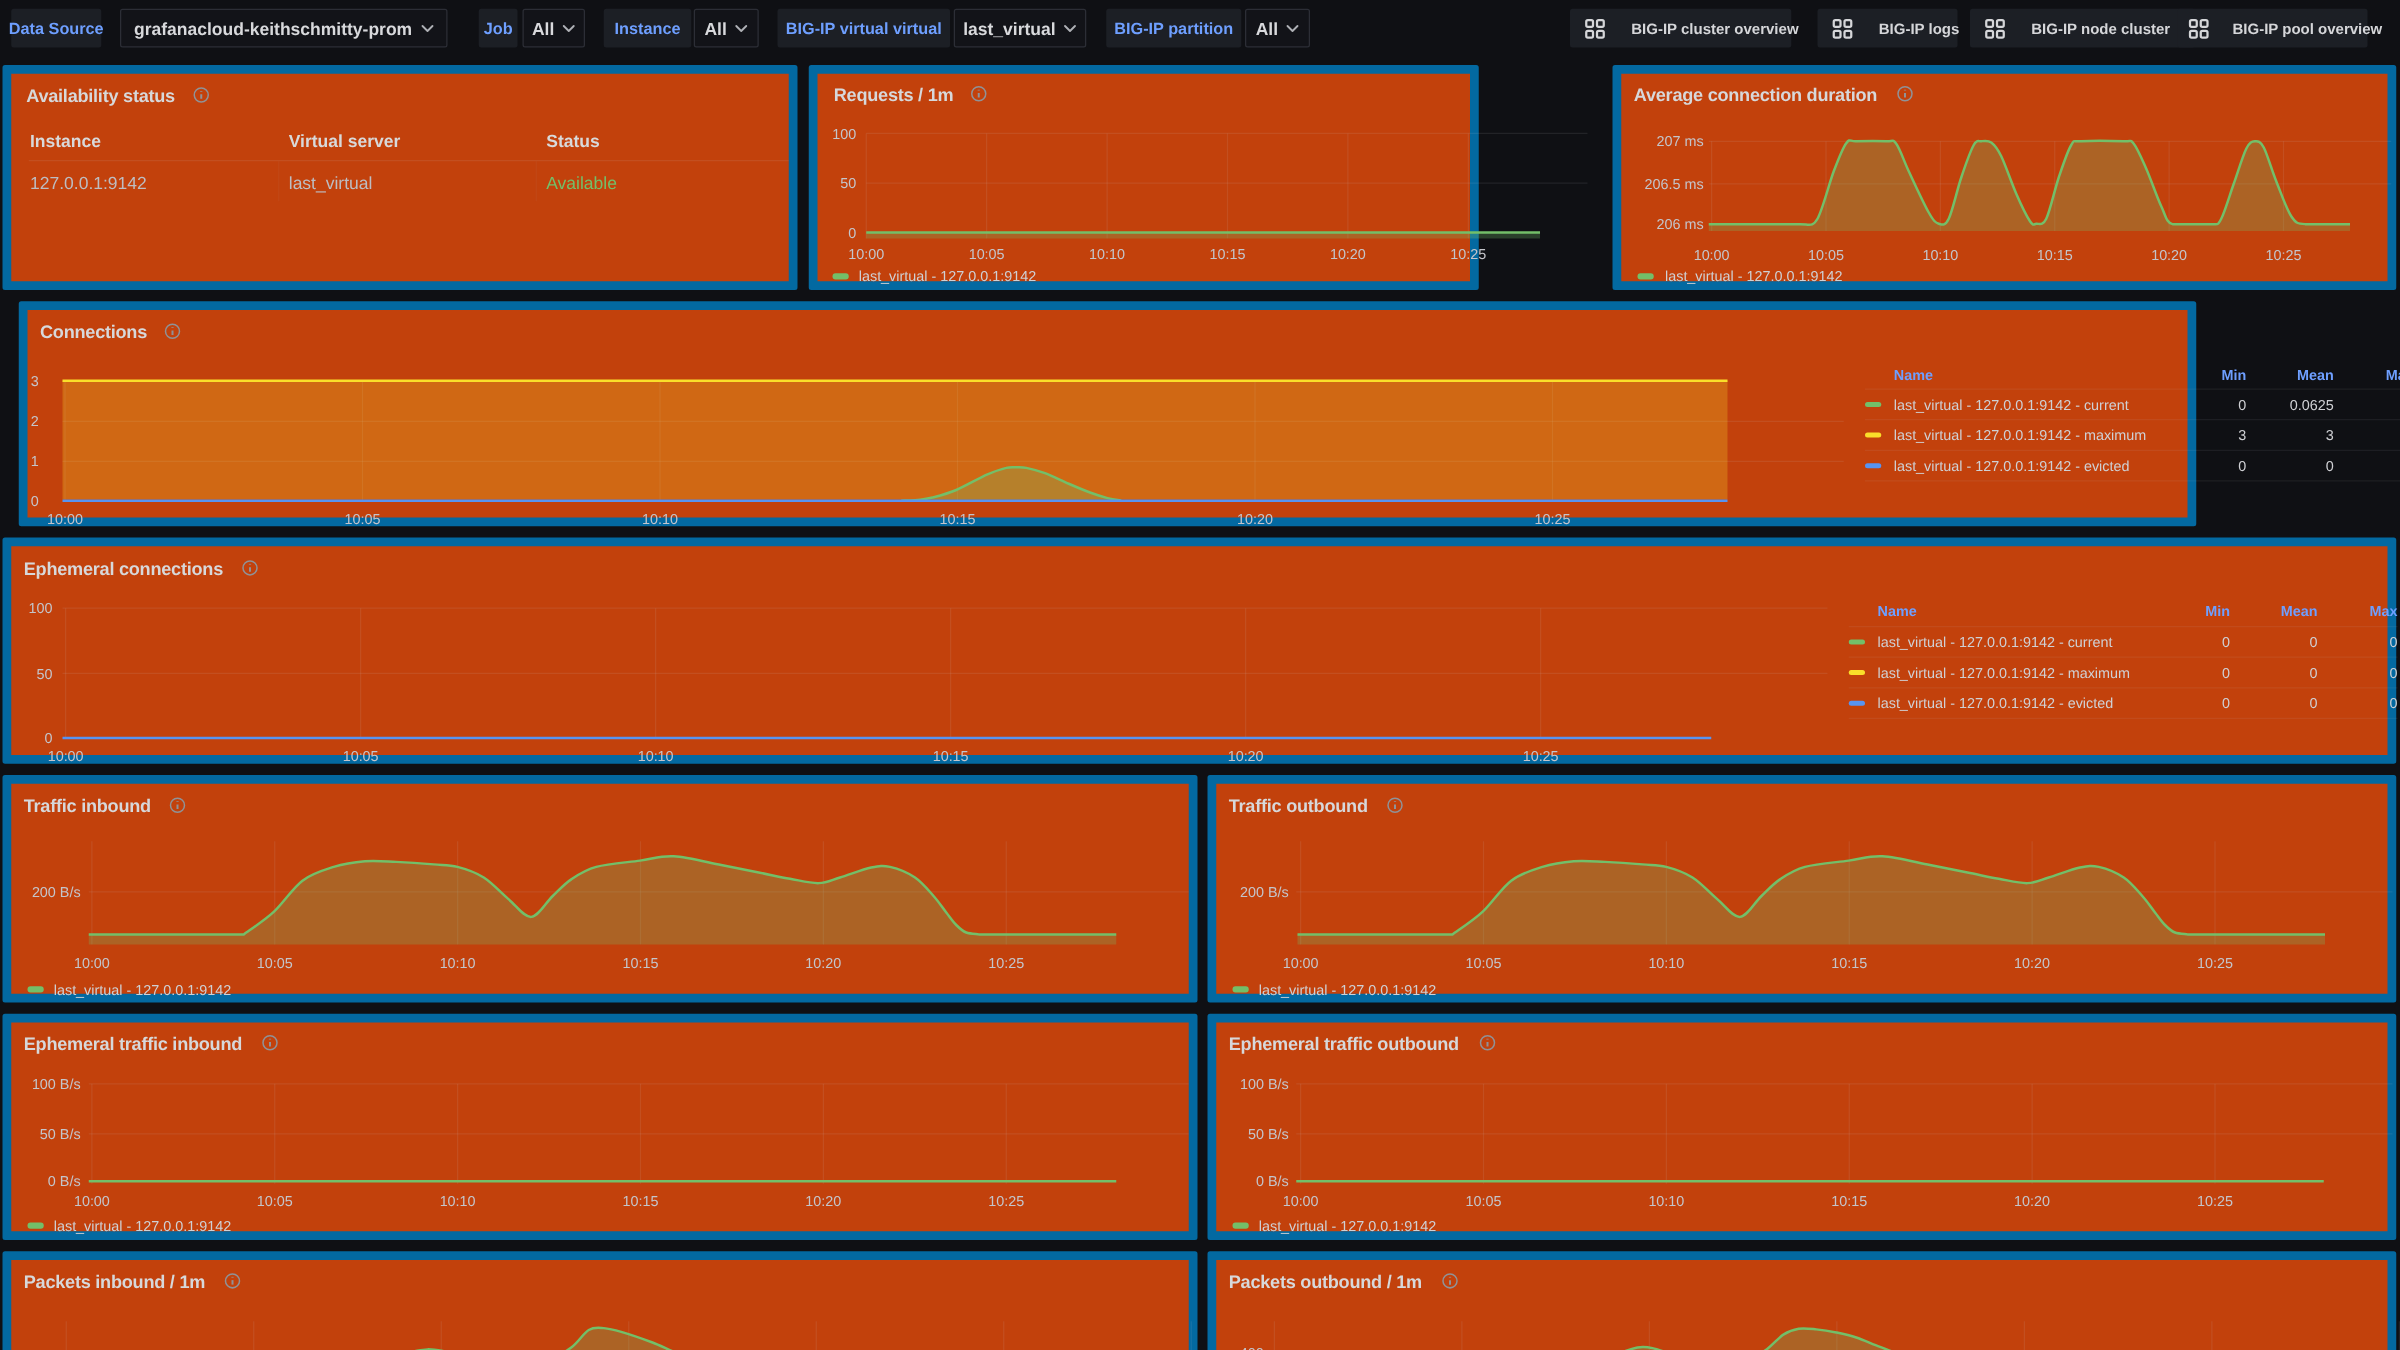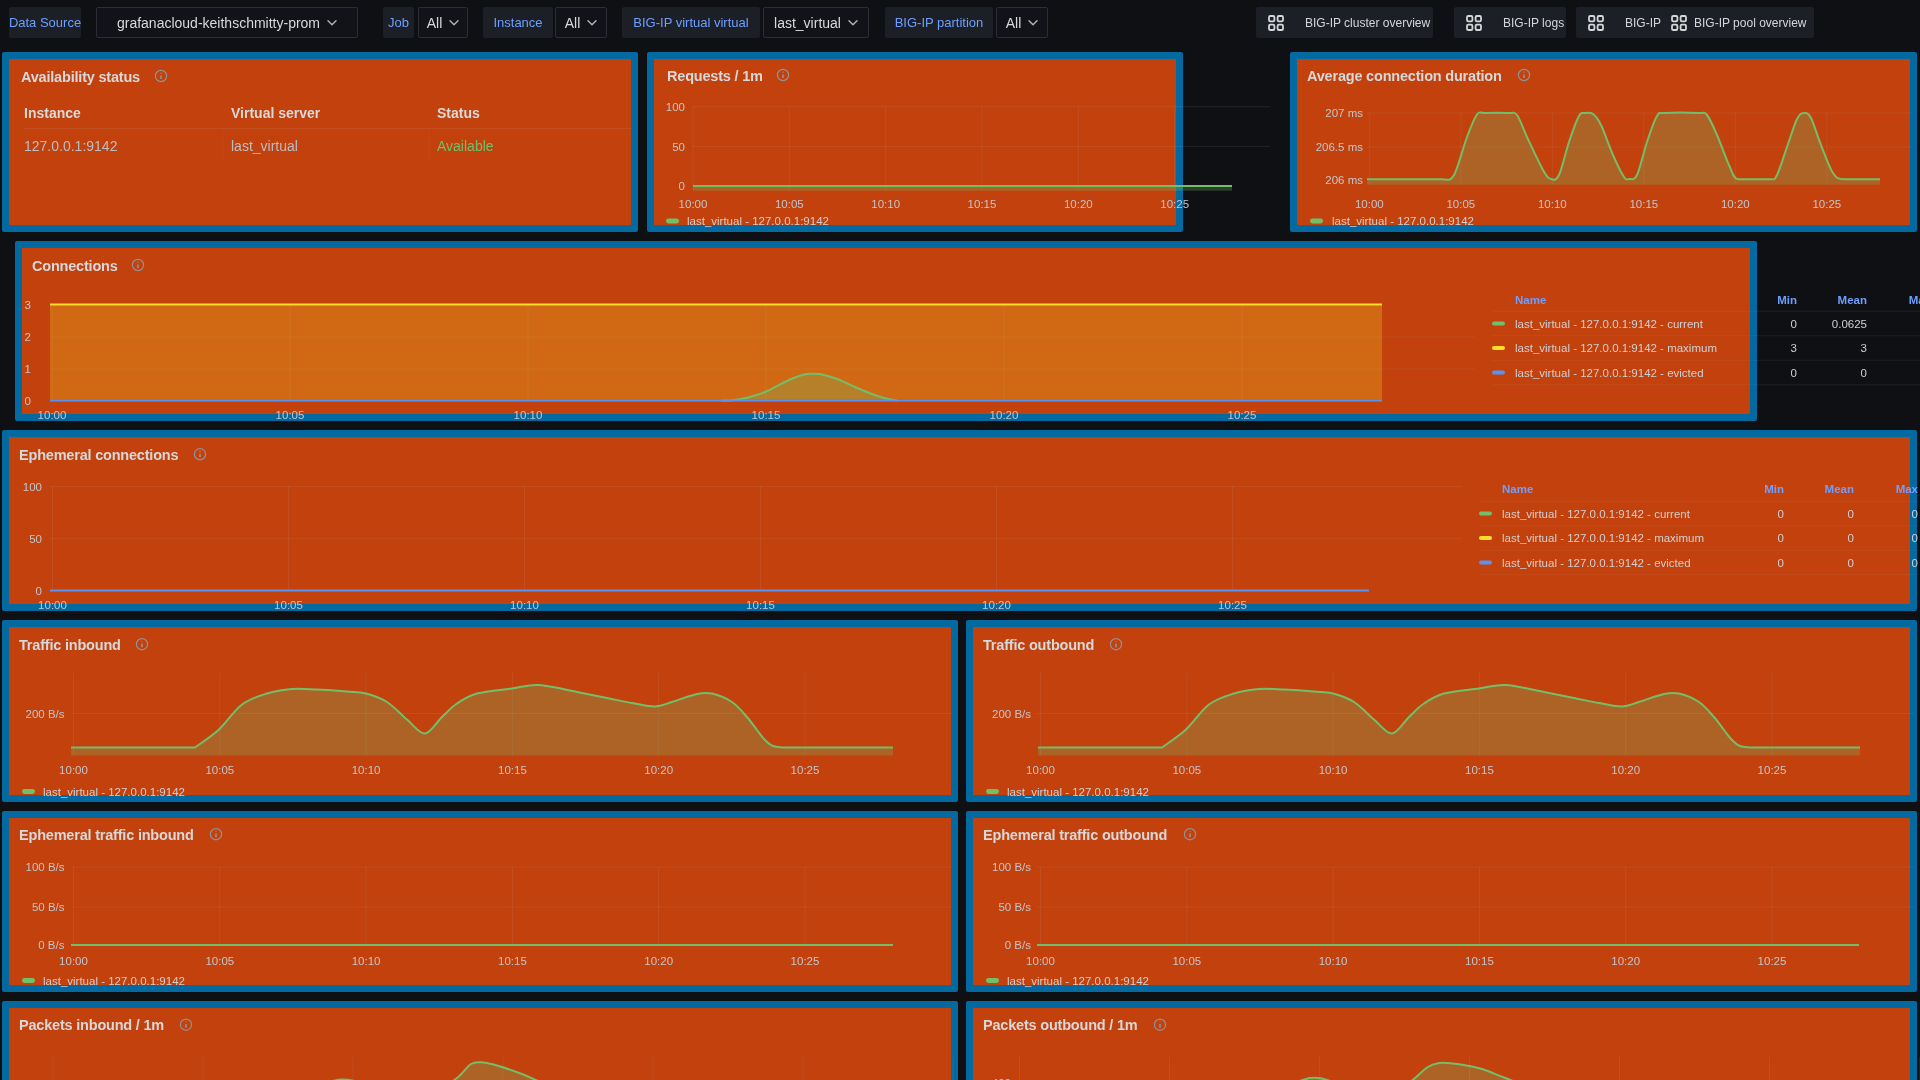--- a/index.html
+++ b/index.html
@@ -1,19 +1,19 @@
 <!DOCTYPE html>
 <html><head><meta charset="utf-8"><style>
 *{box-sizing:border-box;margin:0;padding:0}
 html,body{width:1920px;height:1080px;overflow:hidden}
 body{background:#0f1014;font-family:"Liberation Sans",sans-serif;position:relative}
 .panel{position:absolute;background:#c2410c;border:7px solid #0369a1;border-radius:2px}
-.chip{position:absolute;top:7px;height:31px;border-radius:2px;display:flex;align-items:center;justify-content:center;font-size:13px;font-weight:400;white-space:nowrap}
+.chip{position:absolute;top:7px;height:31px;border-radius:2px;display:flex;align-items:center;justify-content:center;font-size:13px;font-weight:700;white-space:nowrap}
 .lbl{background:#1c1f25;color:#6e9fff}
-.val{background:#121318;border:1px solid #2c2e36;color:#d8d9dc;font-size:14px;font-weight:400}
+.val{background:#121318;border:1px solid #2c2e36;color:#d8d9dc;font-size:14px;font-weight:700}
 .btn{background:#1c1f25;color:#d5d6d9;gap:21px;font-size:12px;justify-content:flex-start;padding-left:12px}
 svg{position:absolute;left:0;top:0;overflow:visible}
 svg text{font-family:"Liberation Sans",sans-serif}
 .tt{fill:#cfd0d4;font-size:11.5px}
 .ax{fill:#c4c5cb;font-size:11.5px}
 .ti{fill:#d7d8da;font-size:14.5px;font-weight:700;letter-spacing:-0.2px}
 .lh{fill:#6e9fff;font-size:11.5px;font-weight:700}
 </style></head><body>
 
 <div id="topbar" style="position:absolute;left:0;top:0;width:1920px;height:46px">
@@ -98,21 +98,21 @@
       <svg width="16" height="16" viewBox="0 0 16 16" style="position:static">
         <g fill="none" stroke="#d5d6d9" stroke-width="1.8">
           <rect x="1" y="1" width="5.4" height="5.4" rx="1.3"></rect>
           <rect x="9.6" y="1" width="5.4" height="5.4" rx="1.3"></rect>
           <rect x="1" y="9.6" width="5.4" height="5.4" rx="1.3"></rect>
           <rect x="9.6" y="9.6" width="5.4" height="5.4" rx="1.3"></rect>
         </g>
       </svg>
       <span>BIG-IP node cluster</span>
     </div>
-    <div class="chip btn" style="left:1662px;width:152px;padding-left:9px;gap:7px">
+    <div class="chip btn" style="left:1742px;width:152px;padding-left:9px;gap:19px">
       <svg width="16" height="16" viewBox="0 0 16 16" style="position:static">
         <g fill="none" stroke="#d5d6d9" stroke-width="1.8">
           <rect x="1" y="1" width="5.4" height="5.4" rx="1.3"></rect>
           <rect x="9.6" y="1" width="5.4" height="5.4" rx="1.3"></rect>
           <rect x="1" y="9.6" width="5.4" height="5.4" rx="1.3"></rect>
           <rect x="9.6" y="9.6" width="5.4" height="5.4" rx="1.3"></rect>
         </g>
       </svg>
       <span>BIG-IP pool overview</span>
     </div>

